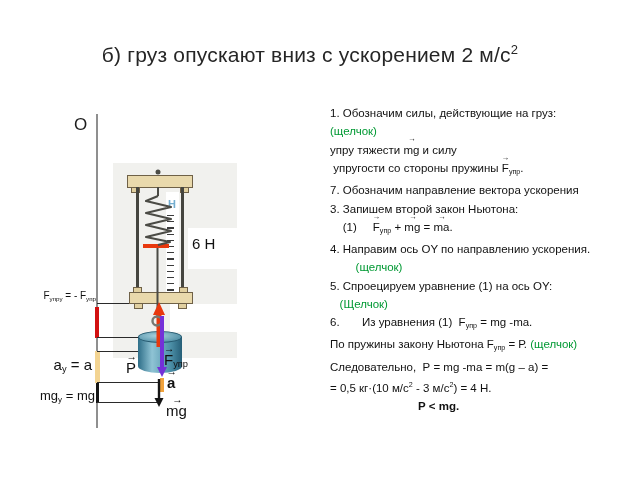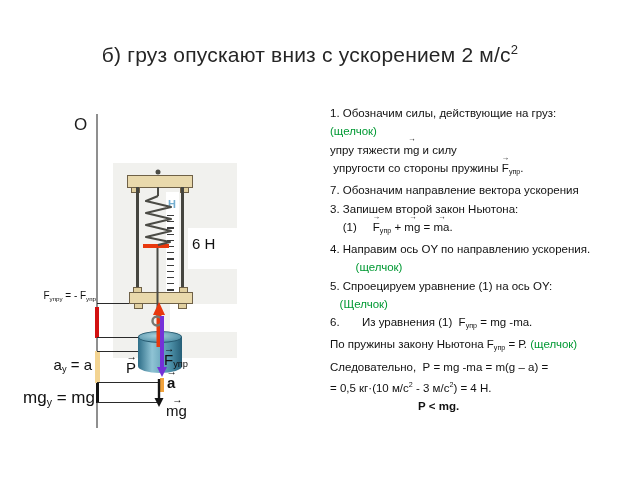--- a/index.html
+++ b/index.html
@@ -42,21 +42,21 @@
   #c1{left:97px; top:303px; width:60px;}
   #c2{left:97px; top:337px; width:54px;}
   #c3{left:97px; top:351px; width:46px;}
   #c4{left:97px; top:382px; width:61px;}
   #c5{left:97px; top:402px; width:60px;}
   #lbl-O{position:absolute; left:74px; top:115px; font-size:17px;}
   #lbl-Y{position:absolute; left:79px; top:437px; font-size:16px;}
   .plabel{position:absolute; text-align:right; color:#111;}
   #proj-fupr{left:6px; top:290px; width:90px; font-size:10px;}
   #proj-a{left:0px;  top:356px; width:92px; font-size:15px;}
-  #proj-mg{left:0px; top:388px; width:95px; font-size:17px;}
+  #proj-mg{left:0px; top:388px; width:95px; font-size:13px;}
   
   .dyn-bar{position:absolute; background:#e9d9ac; border:1px solid #6f6147; box-sizing:border-box;}
   #topbar{left:127px; top:175px; width:66px; height:13px;}
   #botbar{left:129px; top:292px; width:64px; height:12px;}
   .dyn-foot{position:absolute; width:9px; height:6px; background:#e1d0a0; border:1px solid #6f6147; box-sizing:border-box;}
   #ft1{left:131px; top:187px;} #ft2{left:180px; top:187px;}
   #ft3{left:133px; top:287px;} #ft4{left:179px; top:287px;}
   #ft5{left:134px; top:303px;} #ft6{left:178px; top:303px;}
   .dyn-rod{position:absolute; width:3px; background:#45453f;}
   #rodL{left:136px; top:187px; height:106px;}

